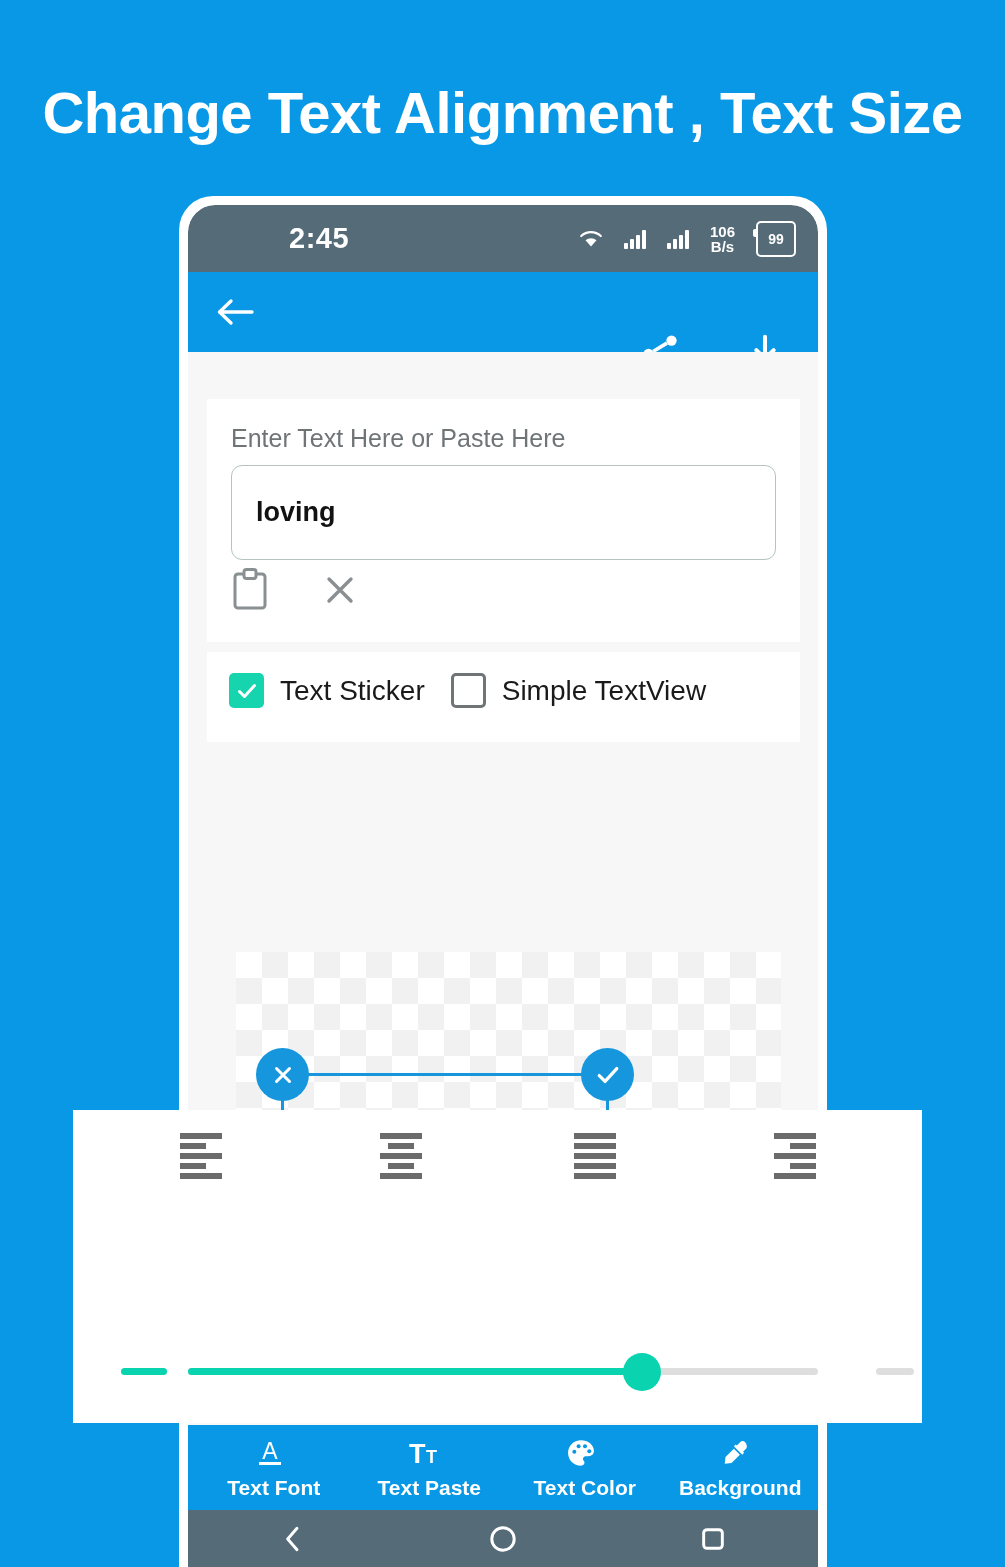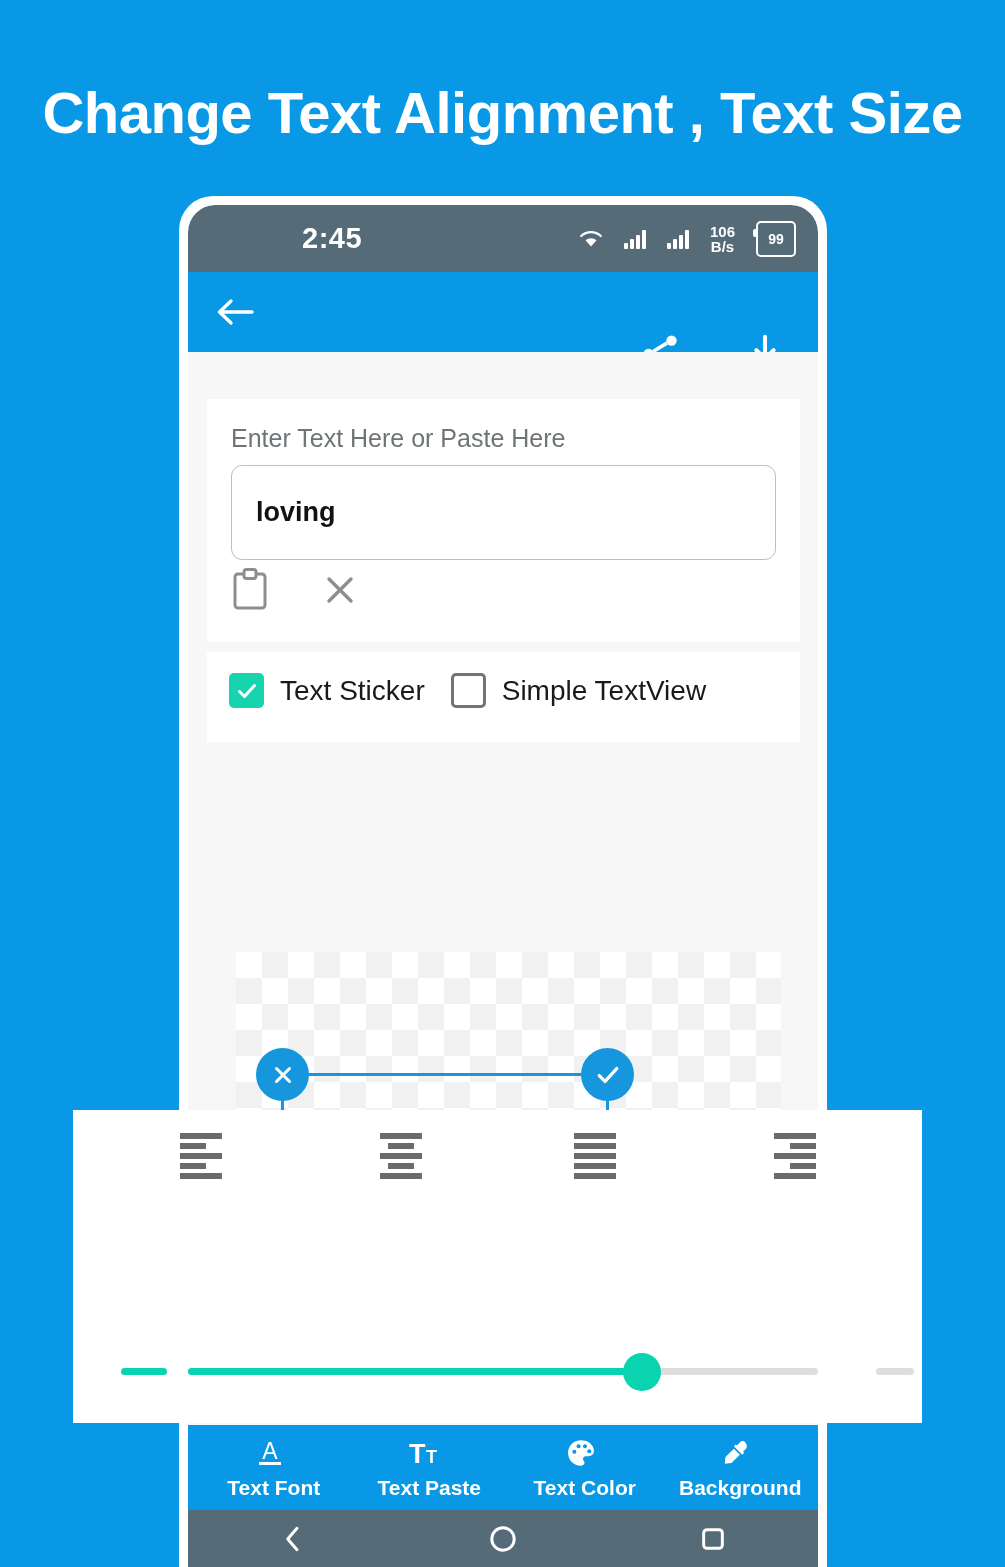--- a/index.html
+++ b/index.html
@@ -61,21 +61,21 @@
     left: 0; top: 0;
     width: 630px;
     height: 67px;
     background: #556b78;
     display: flex;
     align-items: center;
     border-radius: 27px 27px 0 0;
   }
   .status-time {
     position: absolute;
-    left: 114px;
+    left: 101px;
     color: #ffffff;
     font-size: 29px;
     font-weight: bold;
     letter-spacing: 0.5px;
   }
   .status-right {
     position: absolute;
     right: 22px;
     display: flex;
     align-items: center;

